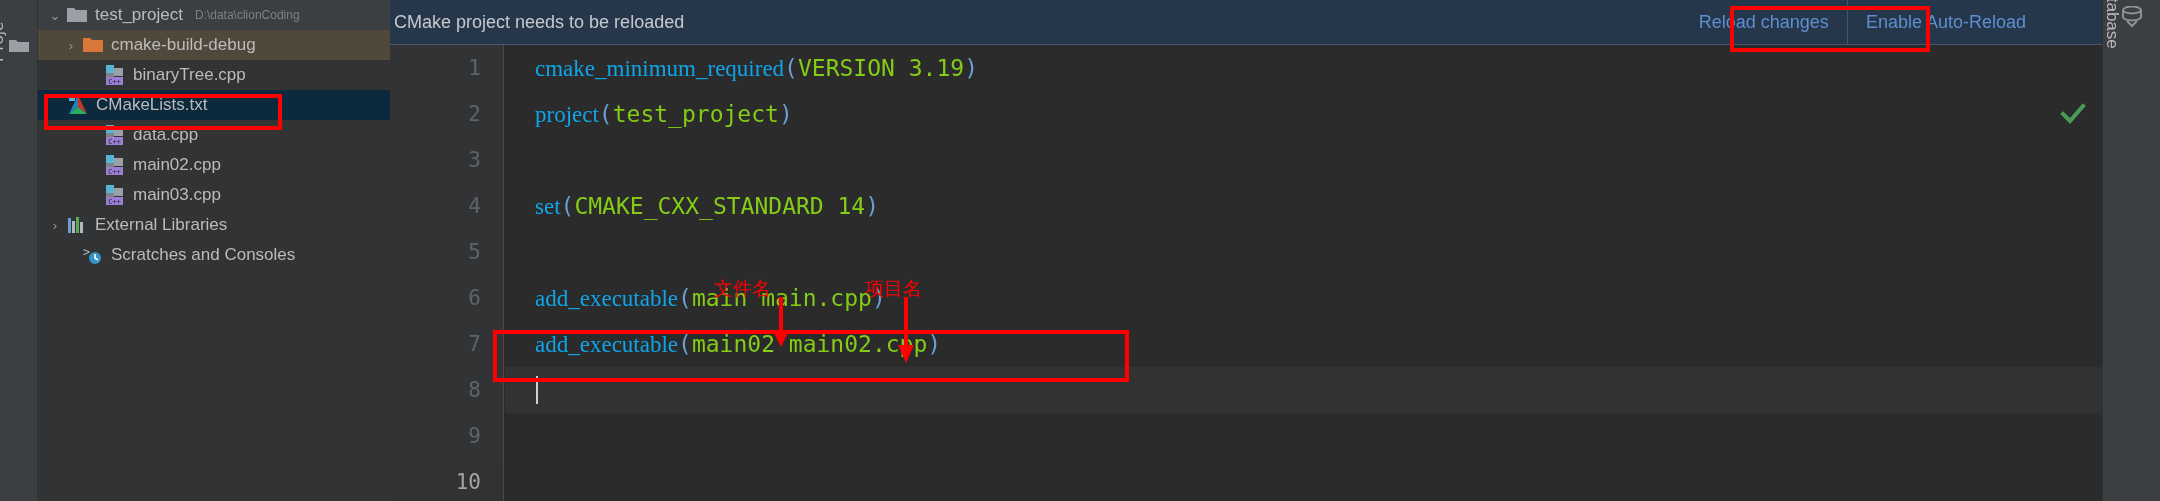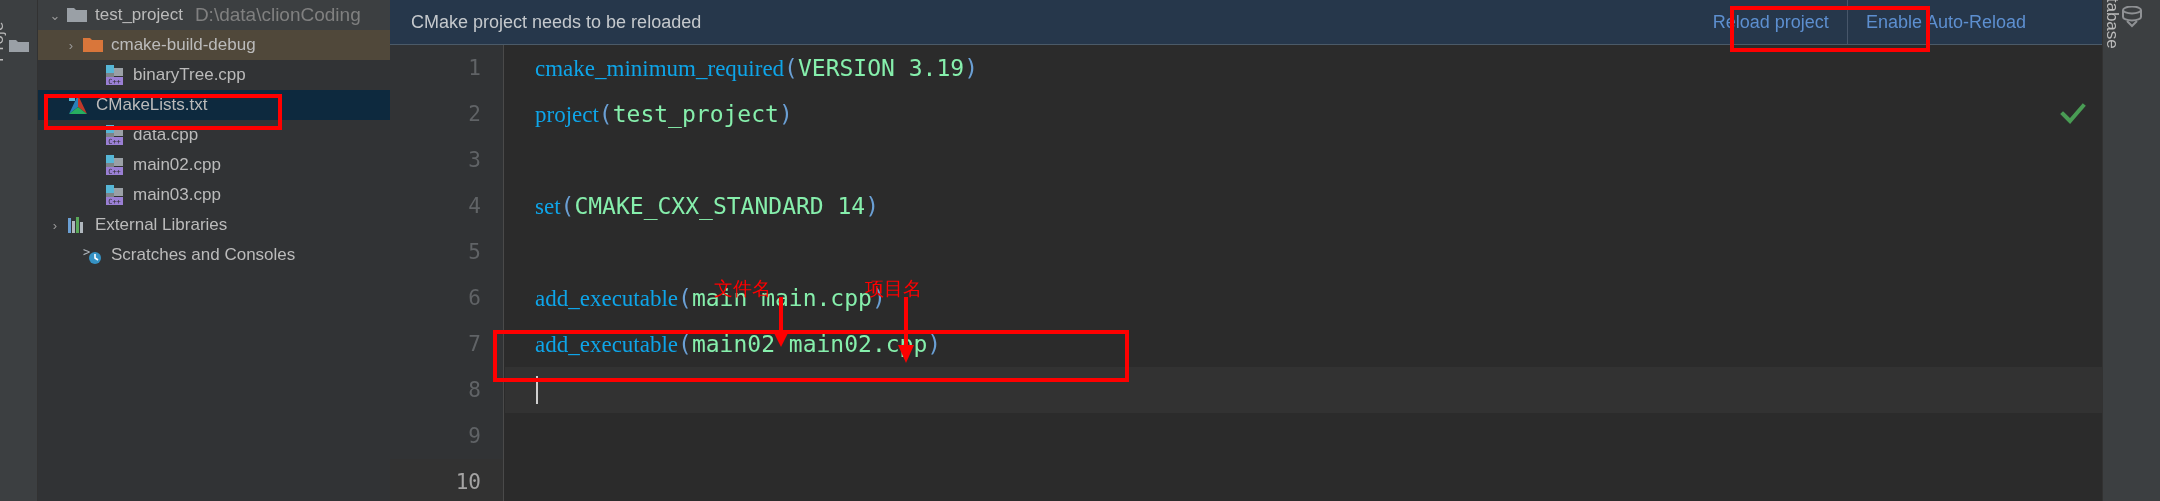--- a/index.html
+++ b/index.html
@@ -74,41 +74,41 @@
   .indent-2 { padding-left: 44px; }
 
   .ico {
     width: 22px; min-width: 22px; height: 22px;
     margin-right: 7px;
     display: inline-flex;
     align-items: center;
     justify-content: center;
   }
   .tree-label  { color: #bbbbbb; }
-  .tree-path   { color: #808080; margin-left: 12px; font-size: 19px; }
+  .tree-path   { color: #808080; margin-left: 12px; font-size: 12px; }
 
   
   .editor-area {
     position: absolute;
     left: 390px; top: 0;
     width: 1712px; height: 501px;
     background: #2b2b2b;
   }
   .notif-bar {
     position: relative;
     display: flex;
     align-items: center;
     height: 45px;
     background: #26374b;
     border-bottom: 1px solid #4b5a68;
   }
   .notif-text {
     color: #c5c9cd;
     font-size: 18px;
-    padding-left: 21px;
+    padding-left: 4px;
   }
   .notif-actions {
     position: absolute;
     right: 58px; top: 0;
     height: 45px;
     display: flex;
     align-items: center;
   }
   .notif-link {
     color: #5d8fd0;
@@ -153,21 +153,21 @@
     line-height: 46px;
     padding-left: 30px;
     font-family: "DejaVu Sans Mono", monospace;
     font-size: 23px;
     white-space: pre;
     color: #a9b7c6;
   }
   .cline.current-line { background: #323232; }
   .kw   { color: #0ea5e9; font-family: Liberation Serif, serif; }
   .par  { color: #6a9fd4; }
-  .arg  { color: #86efac; }
+  .arg  { color: #84cc16; }
   .cursor {
     display: inline-block;
     width: 2px; height: 28px;
     background: #cfcfcf;
     vertical-align: -6px;
     margin-left: 1px;
   }
 
   
   .right-strip {
@@ -347,21 +347,21 @@
           <span class="tree-label">Scratches and Consoles</span>
         </div>
       </div>
   </div>
 
   <div class="editor-area">
 
     <div class="notif-bar">
       <span class="notif-text">CMake project needs to be reloaded</span>
       <div class="notif-actions">
-        <span class="notif-link">Reload project</span>
+        <span class="notif-link">Reload changes</span>
         <div class="notif-sep"></div>
         <span class="notif-link">Enable Auto-Reload</span>
       </div>
     </div>
 
     <div class="code-wrap">
       <div class="gutter">
         <div id="gutter-container">
             <div class="ln">1</div>
             <div class="ln">2</div>

